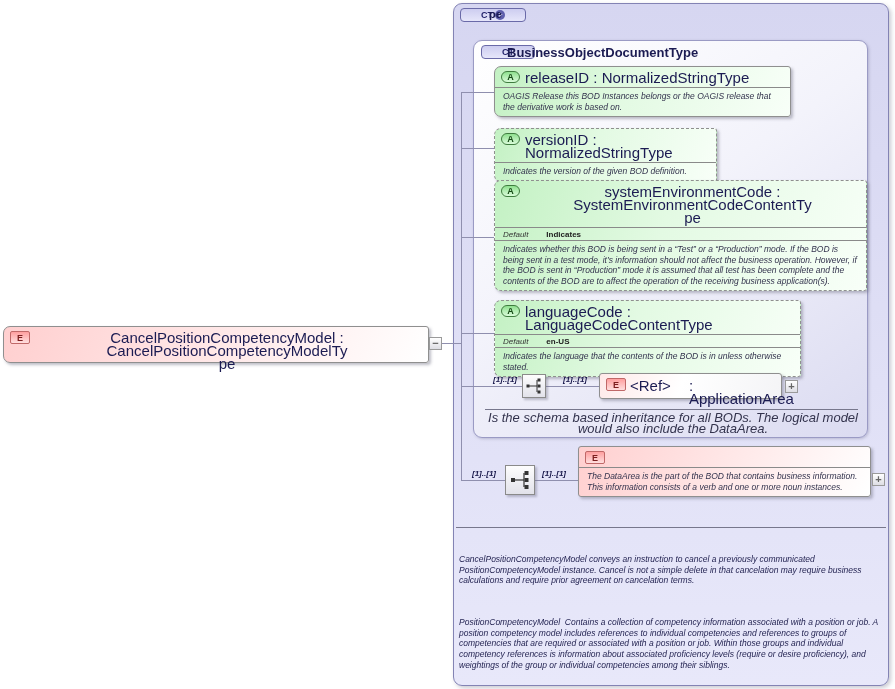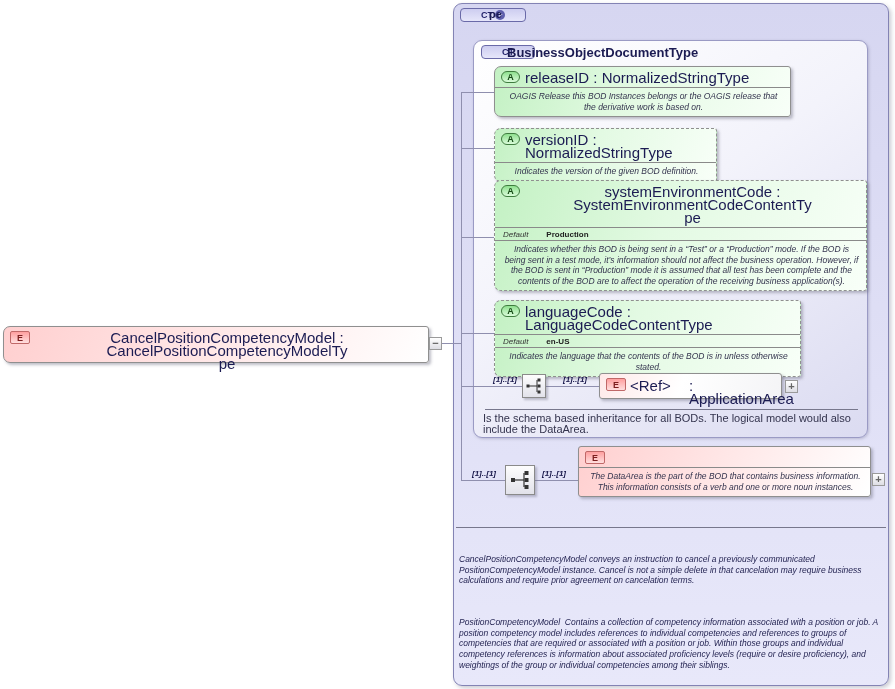--- a/index.html
+++ b/index.html
@@ -35,21 +35,21 @@
 
   .node-header{position:relative;padding:4px 6px 3px 30px;min-height:13px;}
   .node-header .badge{position:absolute;left:6px;top:4px;}
   .node-title{font-size:15px;font-weight:normal;color:#1b1b52;line-height:13px;}
   .t-center{text-align:center;}
   .default-row{border-top:1px solid #8a8a8a;padding:2px 6px 1px 8px;
                font-size:8px;color:#222;display:flex;gap:18px;align-items:baseline;}
   .default-label{font-style:italic;color:#333;}
   .default-value{font-weight:bold;}
   .node-desc{border-top:1px solid #8a8a8a;padding:3px 6px 4px 8px;
-             font-size:8.5px;line-height:10.5px;font-style:italic;color:#33334d;text-align:center;}
+             font-size:8.5px;line-height:10.5px;font-style:italic;color:#33334d;}
 
   
   .panel{position:absolute;left:453px;top:3px;width:436px;height:683px;
          box-sizing:border-box;border:1px solid #8383b4;border-radius:9px;
          background:linear-gradient(#d6d6f1,#e8e8fa);
          box-shadow:2px 2px 4px rgba(120,120,140,.4);}
   .inner-ct{position:absolute;left:473px;top:40px;width:395px;height:398px;
             box-sizing:border-box;border:1px solid #9a9ac4;border-radius:9px;
             background:linear-gradient(145deg,#ffffff 0%,#f3f3fb 45%,#dbdbf1 100%);
             box-shadow:1px 1px 3px rgba(110,110,140,.35);}
@@ -63,22 +63,22 @@
 
   .mini-btn{position:absolute;width:13px;height:13px;box-sizing:border-box;
             border:1px solid #9a9a9a;background:linear-gradient(#ffffff,#dddde4);
             color:#666;font-size:11px;line-height:11px;text-align:center;
             font-weight:bold;}
   .seq-icon{position:absolute;box-sizing:border-box;border:1px solid #8a8a8a;
             background:linear-gradient(#fdfdfd,#e2e2ea);
             box-shadow:1.5px 1.5px 2px rgba(110,110,130,.4);}
 
   .sep{position:absolute;height:1px;background:#77778c;}
-  .footnote{position:absolute;left:483px;top:413px;width:380px;font-size:11px;
-            line-height:10.5px;color:#33334d;}
+  .footnote{position:absolute;left:483px;top:413px;width:380px;font-size:13px;
+            line-height:10.5px;font-style:italic;color:#33334d;text-align:center;}
   .docs{position:absolute;left:459px;top:533px;width:426px;font-size:8.5px;
         line-height:10.6px;font-style:italic;color:#1f1f4e;white-space:pre-wrap;}
   .docs p{margin:0 0 10px 0;}
 </style>
 </head>
 <body>
 
 <div class="canvas">
 
   <div class="panel"></div>
@@ -139,21 +139,21 @@
   <div class="nodebox green dashed" style="left:494px;top:180px;width:373px;">
     <div class="node-header">
       <span class="badge badge-a">A</span>
       <div class="node-title t-center">
         <div>systemEnvironmentCode : SystemEnvironmentCodeContentTy</div>
         <div>pe</div>
       </div>
     </div>
     <div class="default-row">
       <span class="default-label">Default</span>
-      <span class="default-value">Production</span>
+      <span class="default-value">Indicates</span>
     </div>
     <div class="node-desc">Indicates whether this BOD is being sent in a “Test” or a “Production” mode. If the BOD is being sent in a test mode, it’s information should not affect the business operation. However, if the BOD is sent in “Production” mode it is assumed that all test has been complete and the contents of the BOD are to affect the operation of the receiving business application(s).</div>
   </div>
 
   <div class="nodebox green dashed" style="left:494px;top:300px;width:307px;">
     <div class="node-header">
       <span class="badge badge-a">A</span>
       <div class="node-title">languageCode : LanguageCodeContentType</div>
     </div>
     <div class="default-row">

